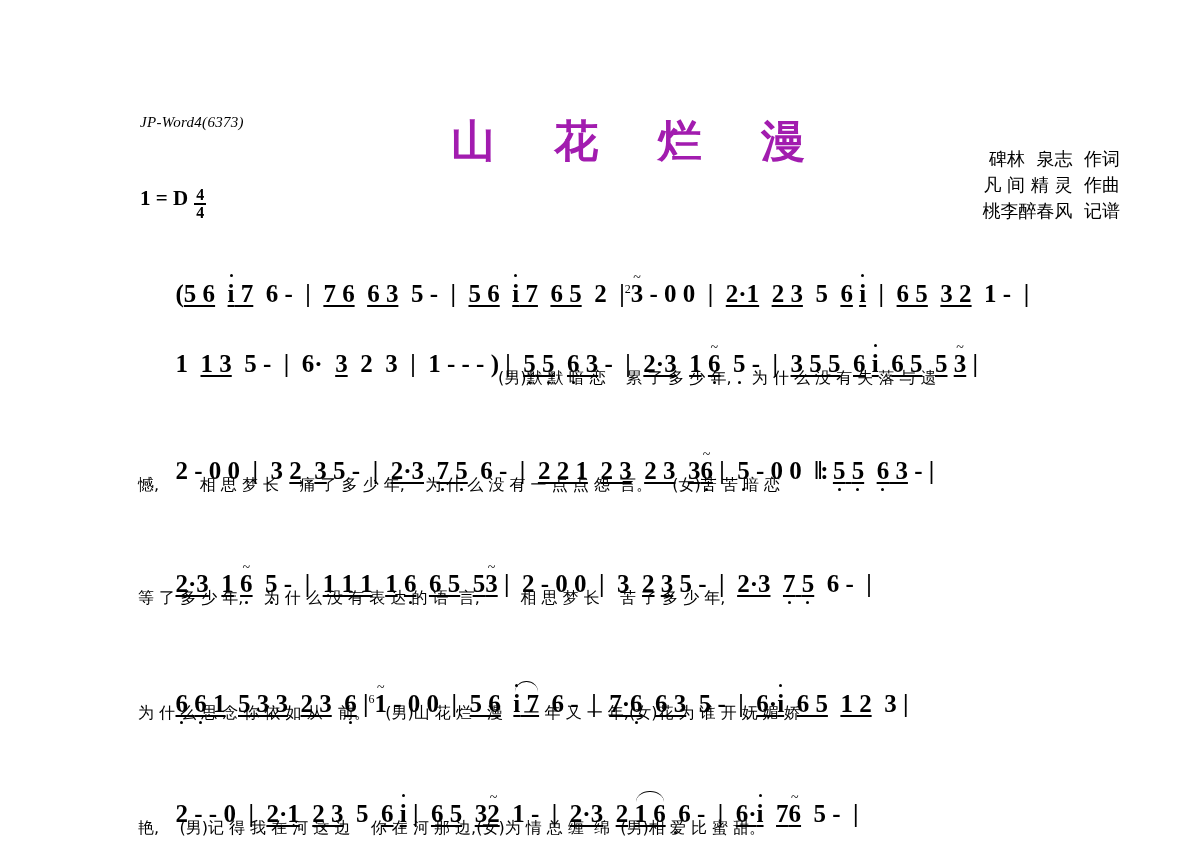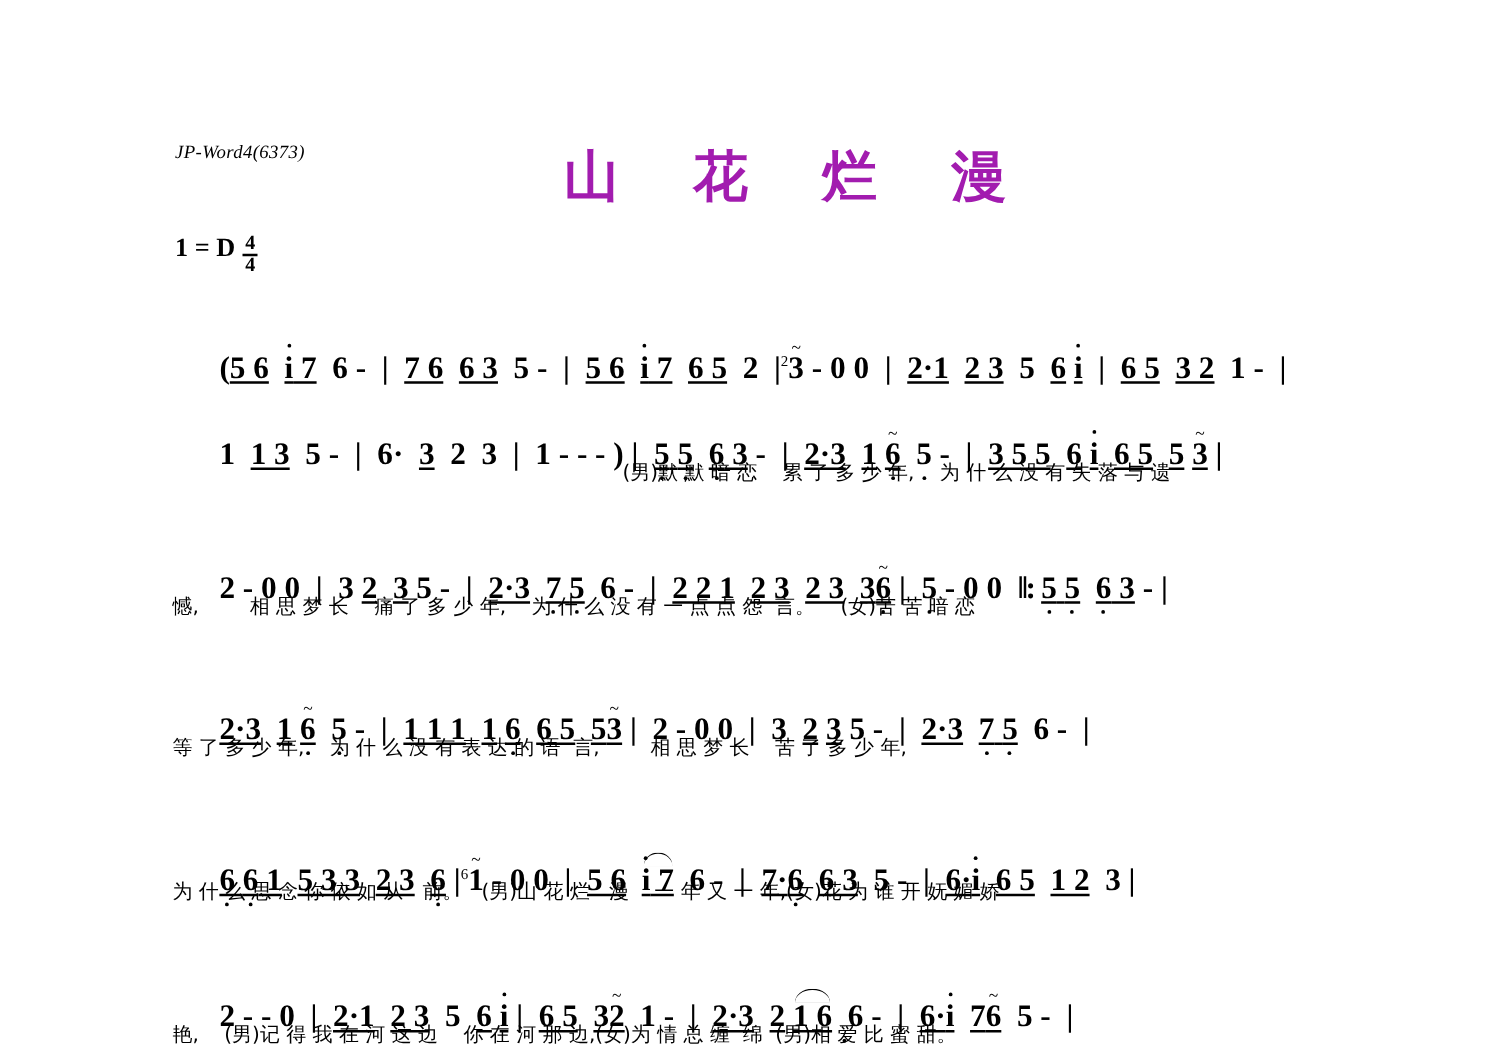--- a/index.html
+++ b/index.html
@@ -175,20 +175,25 @@
 </head>
 <body>
 
 <div class="sheet">
 
   <div class="doc-code">JP-Word4(6373)</div>
 
   <div class="title">山 花 烂 漫</div>
 
 
+  <div class="credits">
+    <div>碑林  泉志  作词</div>
+    <div>凡 间 精 灵  作曲</div>
+    <div>桃李醉春风  记谱</div>
+  </div>
 
   <div class="keysig">
     <span>1 = D</span>
     <span class="frac">
       <span class="num">4</span>
       <span class="den">4</span>
     </span>
   </div>
 
   <div class="line" style="top:250px;">

